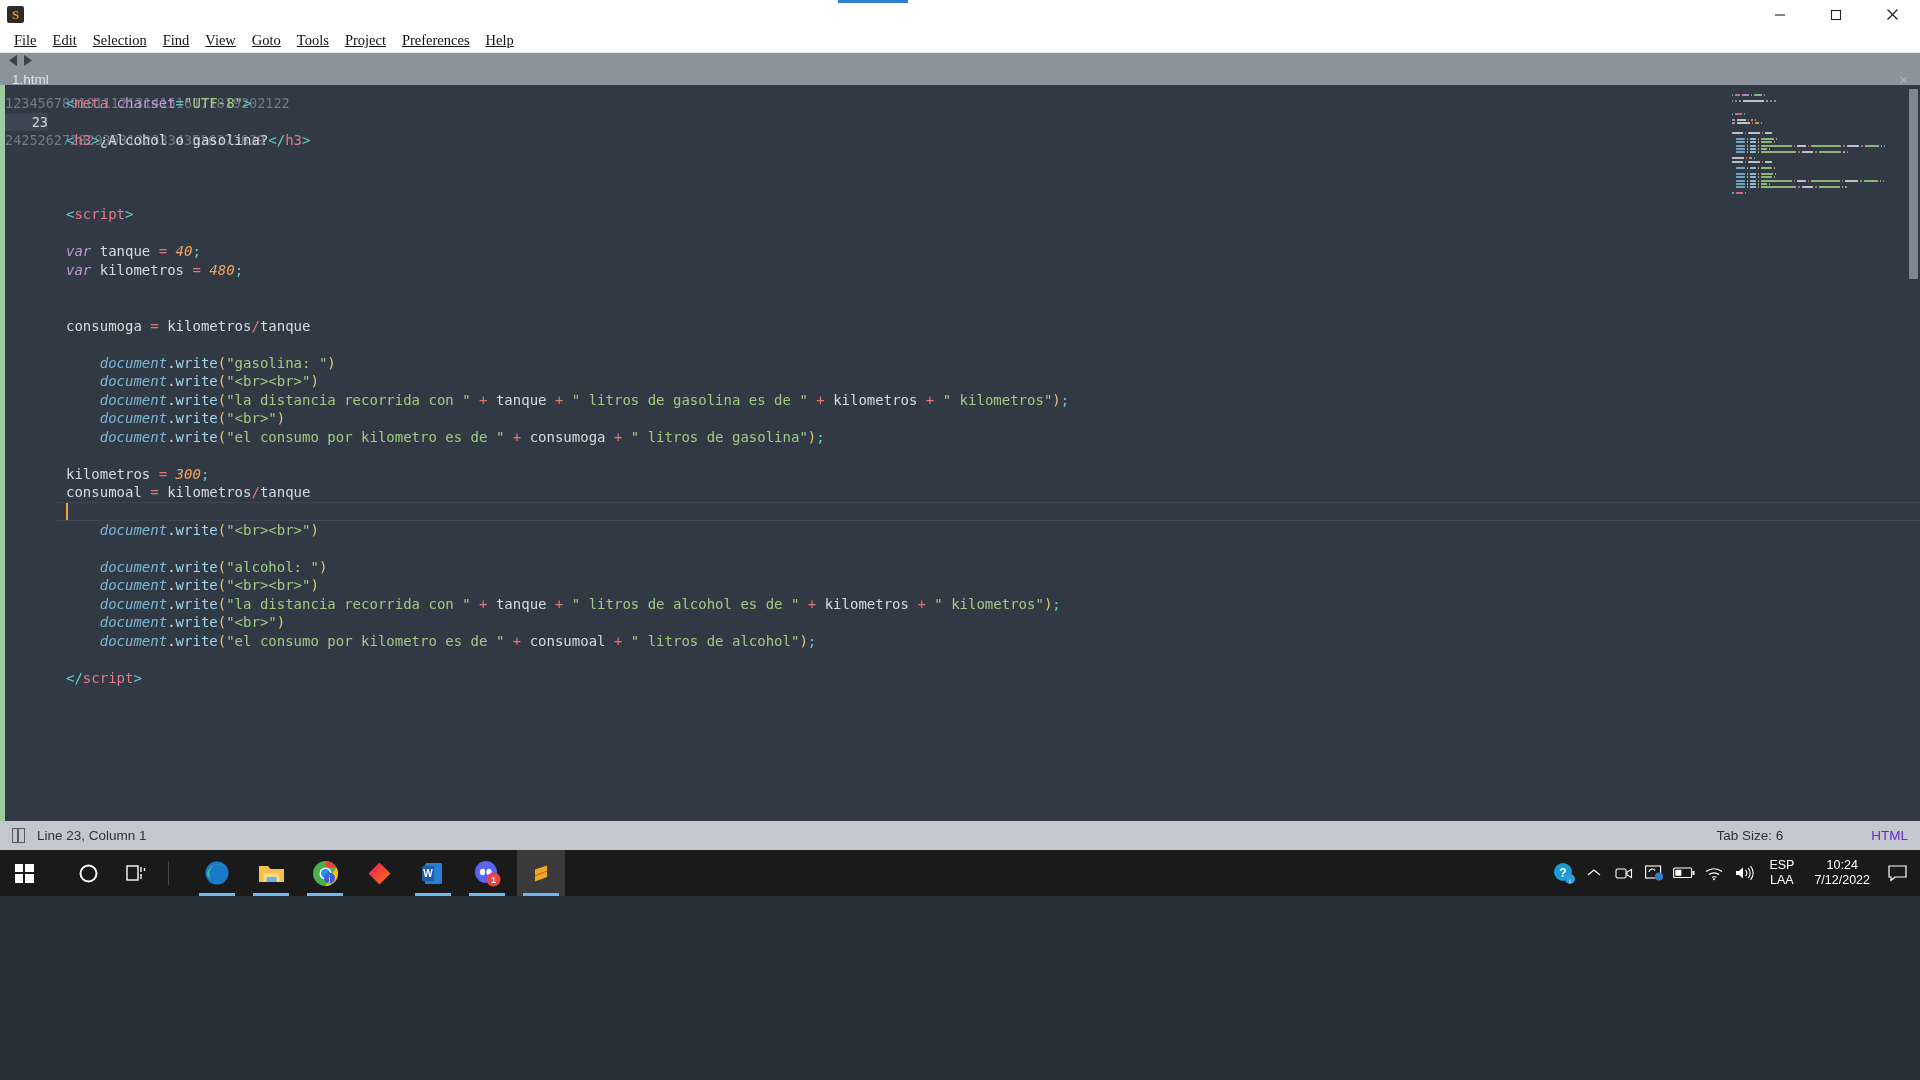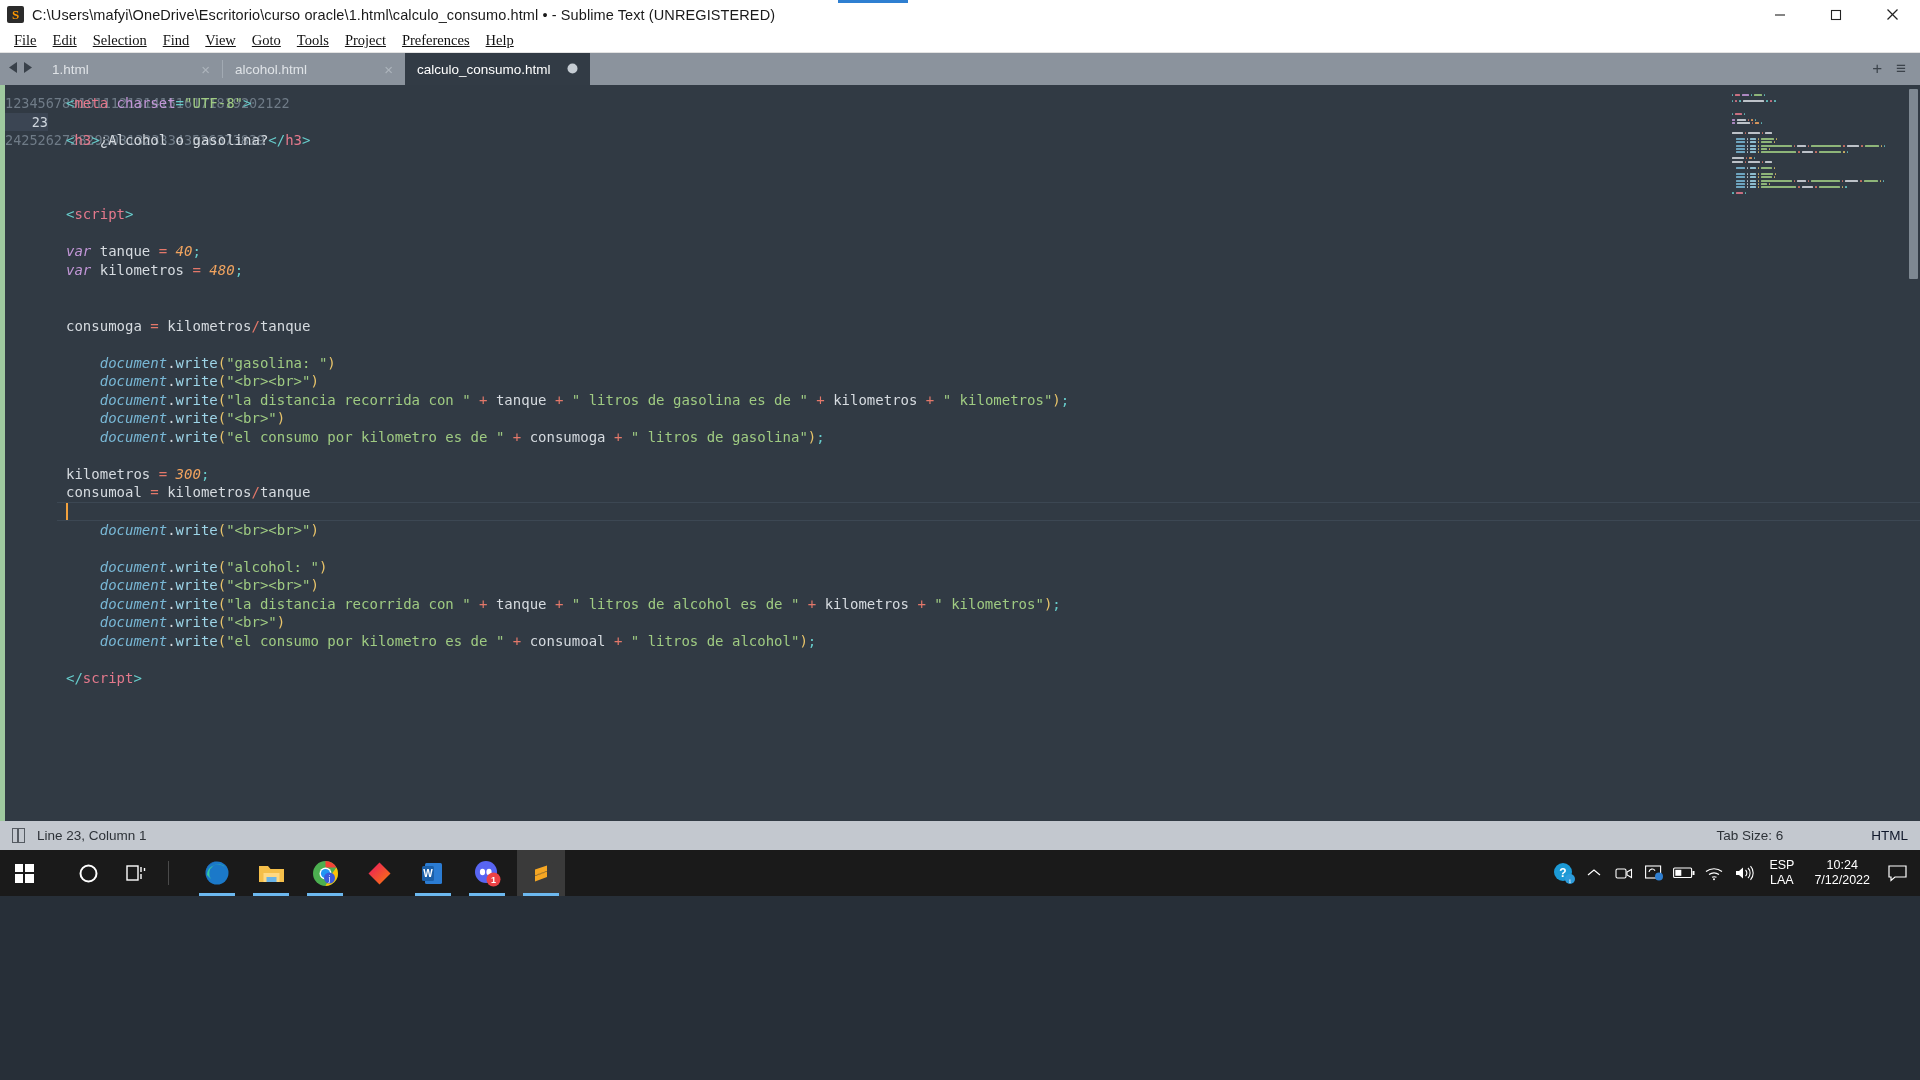--- a/index.html
+++ b/index.html
@@ -46,21 +46,21 @@
     border-bottom: 1px solid #e3e3e3;
   }
   .menu-item {
     font-size: 14.5px; color: #111; padding: 0 8px; white-space: nowrap;
   }
   .menu-item u { text-decoration: underline; font-family: Liberation Serif, serif; }
 
   
   .tabbar {
     height: 32px; background: #8b939d;
-    display: flex; align-items: stretch; position: relative;
+    display: flex; align-items: stretch; position: relative; flex-direction: column;
   }
   .tab-nav {
     width: 40px; display: flex; align-items: center; justify-content: center; gap: 3px;
     color: #3e454d;
   }
   .tab {
     min-width: 182px; display: flex; align-items: center;
     padding: 0 12px; position: relative;
     font-size: 13.5px; color: #d9dde1; white-space: nowrap;
   }
@@ -139,21 +139,21 @@
     padding: 0 12px; font-size: 13.5px; color: #2d3238;
   }
   .sb-icon {
     width: 13px; height: 15px; border: 1.6px solid #555b62; margin-right: 12px;
     position: relative; flex: none;
   }
   .sb-icon::after {
     content: ""; position: absolute; left: 4px; top: 0; bottom: 0; width: 1.6px; background: #555b62;
   }
   .sb-right { margin-left: auto; display: flex; align-items: center; gap: 88px; }
-  .sb-html { color: #0f172a; }
+  .sb-html { color: #6d28d9; }
 
   
   .taskbar {
     height: 46px; background: #1a1a1a; display: flex; align-items: center;
     position: relative;
   }
   .start-btn {
     width: 48px; height: 46px; display: flex; align-items: center; justify-content: center;
   }
   .win-logo { width: 19px; height: 19px; display: grid; grid-template-columns: 1fr 1fr; grid-template-rows: 1fr 1fr; gap: 2px; }
@@ -189,21 +189,20 @@
   }
   .tray-notif { width: 34px; height: 46px; display: flex; align-items: center; justify-content: center; }
   .divider-taskbar { width: 1px; height: 24px; background: #4a4a4a; margin: 0 8px; }
 </style>
 </head>
 <body>
 
 <div class="titlebar">
   <div class="tb-accent"></div>
   <div class="tb-logo">S</div>
-  <div class="tb-title">C:\Users\mafyi\OneDrive\Escritorio\curso oracle\1.html\calculo_consumo.html • - Sublime Text (UNREGISTERED)</div>
   <div class="tb-controls">
     <div class="tb-btn">
       <svg width="12" height="12" viewBox="0 0 12 12">
           <line x1="1" y1="6" x2="11" y2="6" stroke="#222" stroke-width="1.1"></line>
         </svg>
     </div>
     <div class="tb-btn">
       <svg width="12" height="12" viewBox="0 0 12 12">
           <rect x="1.5" y="1.5" width="9" height="9" fill="none" stroke="#222" stroke-width="1.1"></rect>
         </svg>

